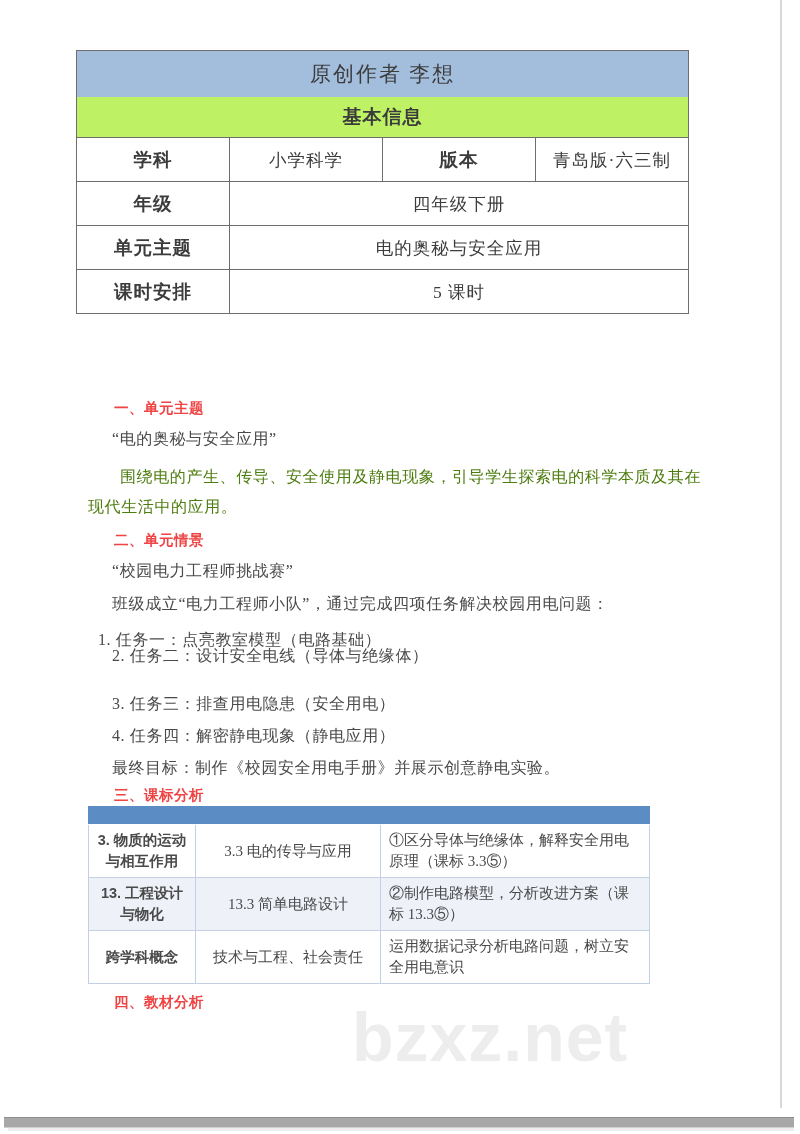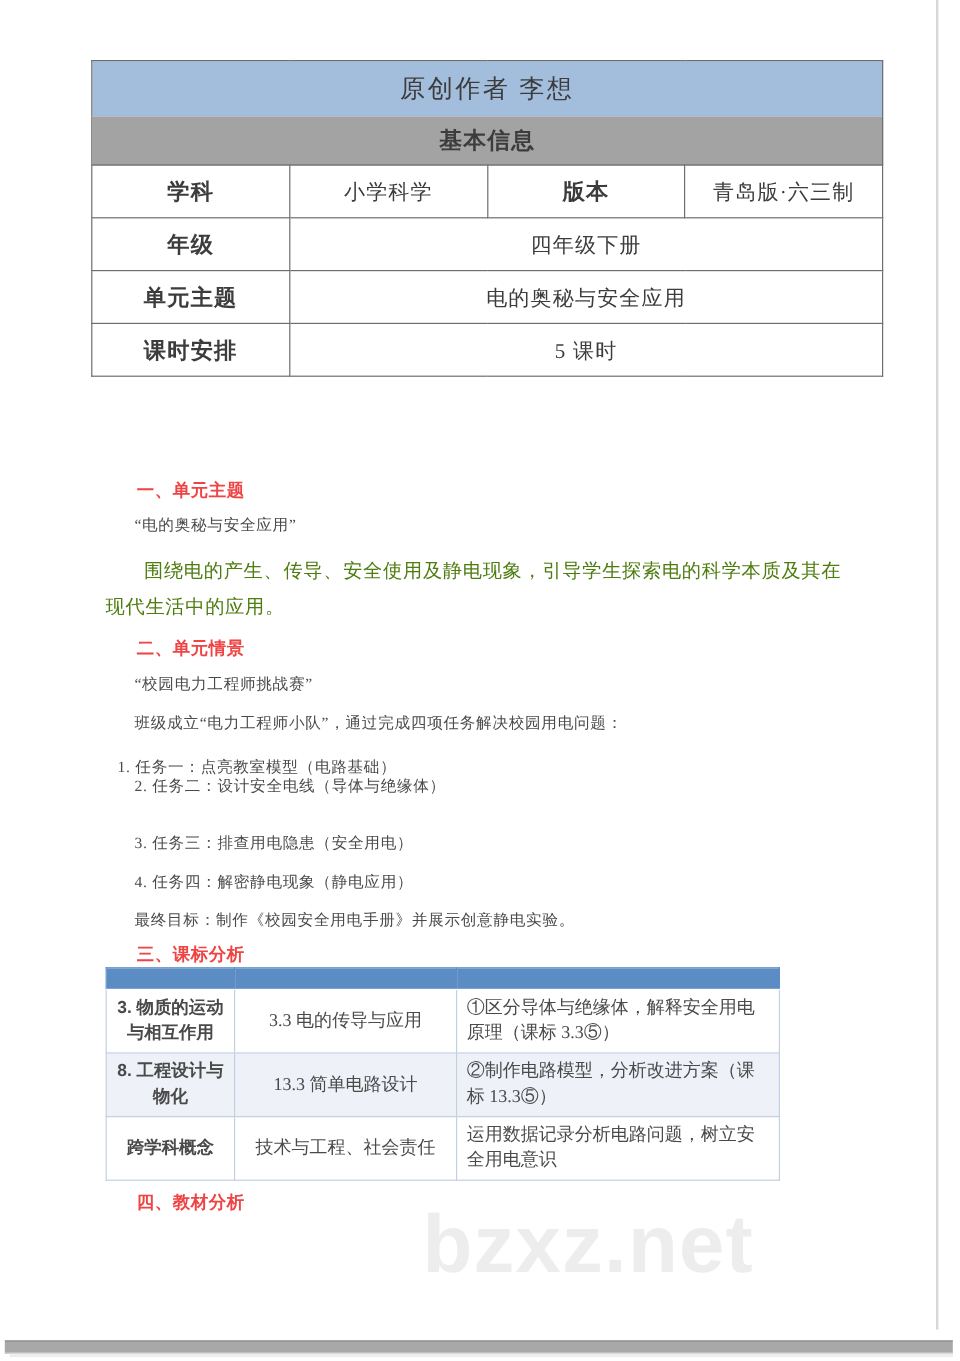--- a/index.html
+++ b/index.html
@@ -66,42 +66,42 @@
   #content {
     position: relative;
     z-index: 2;
   }
 
   
   .info-table {
     position: absolute;
     left: 76px;
     top: 50px;
-    width: 660px;
+    width: 613px;
     border-collapse: collapse;
     table-layout: fixed;
   }
   .info-table td {
     border: 1px solid #6e6e6e;
     text-align: center;
     vertical-align: middle;
     font-size: 17.5px;
     color: #3c3c3c;
     padding: 0;
     height: 43px;
   }
   .info-head-author {
     background: #a3bedd;
     font-size: 21px !important;
     letter-spacing: 2px;
     height: 46px !important;
     border-bottom: none !important;
   }
   .info-head-title {
-    background: #a3a3a3;
+    background: #bef264;
     font-weight: bold;
     font-size: 19px !important;
     letter-spacing: 1px;
     height: 40px !important;
     border-top: none !important;
     font-family: "Liberation Sans", "DejaVu Sans", sans-serif;
   }
   .info-label {
     font-weight: bold;
     font-size: 18.5px !important;
@@ -116,21 +116,21 @@
     position: absolute;
     font-family: "Liberation Sans", "DejaVu Sans", sans-serif;
     font-weight: bold;
     font-size: 14.5px;
     letter-spacing: 0.5px;
     color: #ef4444;
     white-space: nowrap;
   }
   .para {
     position: absolute;
-    font-size: 13px;
+    font-size: 16px;
     letter-spacing: 0.6px;
     color: #4a4a4a;
     white-space: nowrap;
   }
   .para-wrap {
     position: absolute;
     font-size: 16px;
     letter-spacing: 0.6px;
     color: #4d7c0f;
     line-height: 30px;
@@ -239,21 +239,21 @@
         <td style="width:106px"></td>
         <td style="width:184px"></td>
         <td></td>
       </tr>
       <tr>
         <td class="std-c1">3. 物质的运动与相互作用</td>
         <td class="std-c2">3.3  电的传导与应用</td>
         <td class="std-c3">①区分导体与绝缘体，解释安全用电原理（课标 3.3⑤）</td>
       </tr>
       <tr class="std-row-alt">
-        <td class="std-c1">8. 工程设计与物化</td>
+        <td class="std-c1">13. 工程设计与物化</td>
         <td class="std-c2">13.3  简单电路设计</td>
         <td class="std-c3">②制作电路模型，分析改进方案（课标 13.3⑤）</td>
       </tr>
       <tr>
         <td class="std-c1">跨学科概念</td>
         <td class="std-c2">技术与工程、社会责任</td>
         <td class="std-c3">运用数据记录分析电路问题，树立安全用电意识</td>
       </tr>
     </tbody>
   </table>

